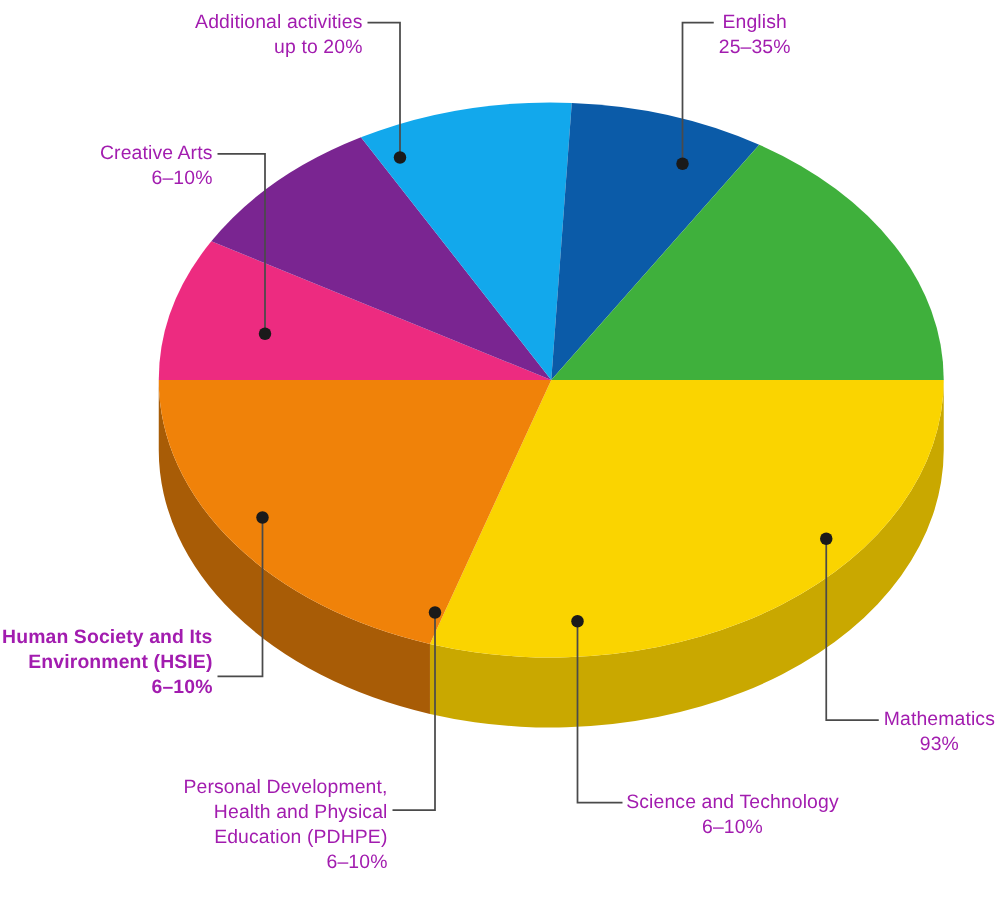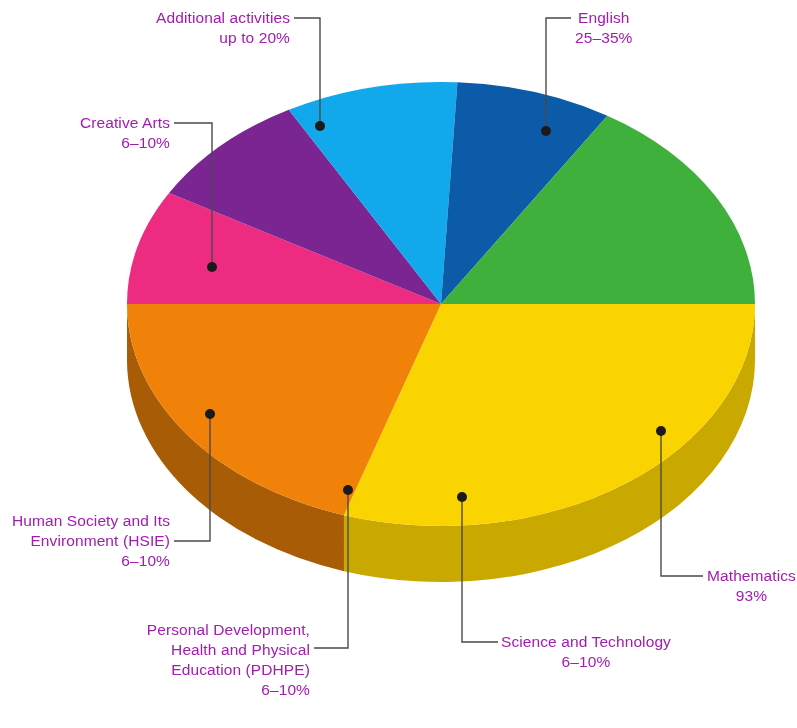--- a/index.html
+++ b/index.html
@@ -59,21 +59,21 @@
         <circle cx="661" cy="431" r="5" fill="#1A1A1A"></circle>
       </g>
   </svg>
   <div id="labels">
       <div class="lbl l" style="top: 8px; left: 575px;">English
 25–35%</div>
       <div class="lbl r" style="top: 8px; right: 507px;">Additional activities
 up to 20%</div>
       <div class="lbl r" style="top: 113px; right: 627px;">Creative Arts
 6–10%</div>
-      <div class="lbl r" style="top: 511px; right: 627px;">Human Society and Its
+      <div class="lbl r" style="top: 500px; right: 627px; font-weight: bold;">Human Society and Its
 Environment (HSIE)
 6–10%</div>
       <div class="lbl r" style="top: 620px; right: 487px;">Personal Development,
 Health and Physical
 Education (PDHPE)
 6–10%</div>
       <div class="lbl l" style="top: 632px; left: 501px;">Science and Technology
 6–10%</div>
       <div class="lbl l" style="top: 566px; left: 707px;">Mathematics
 93%</div>

